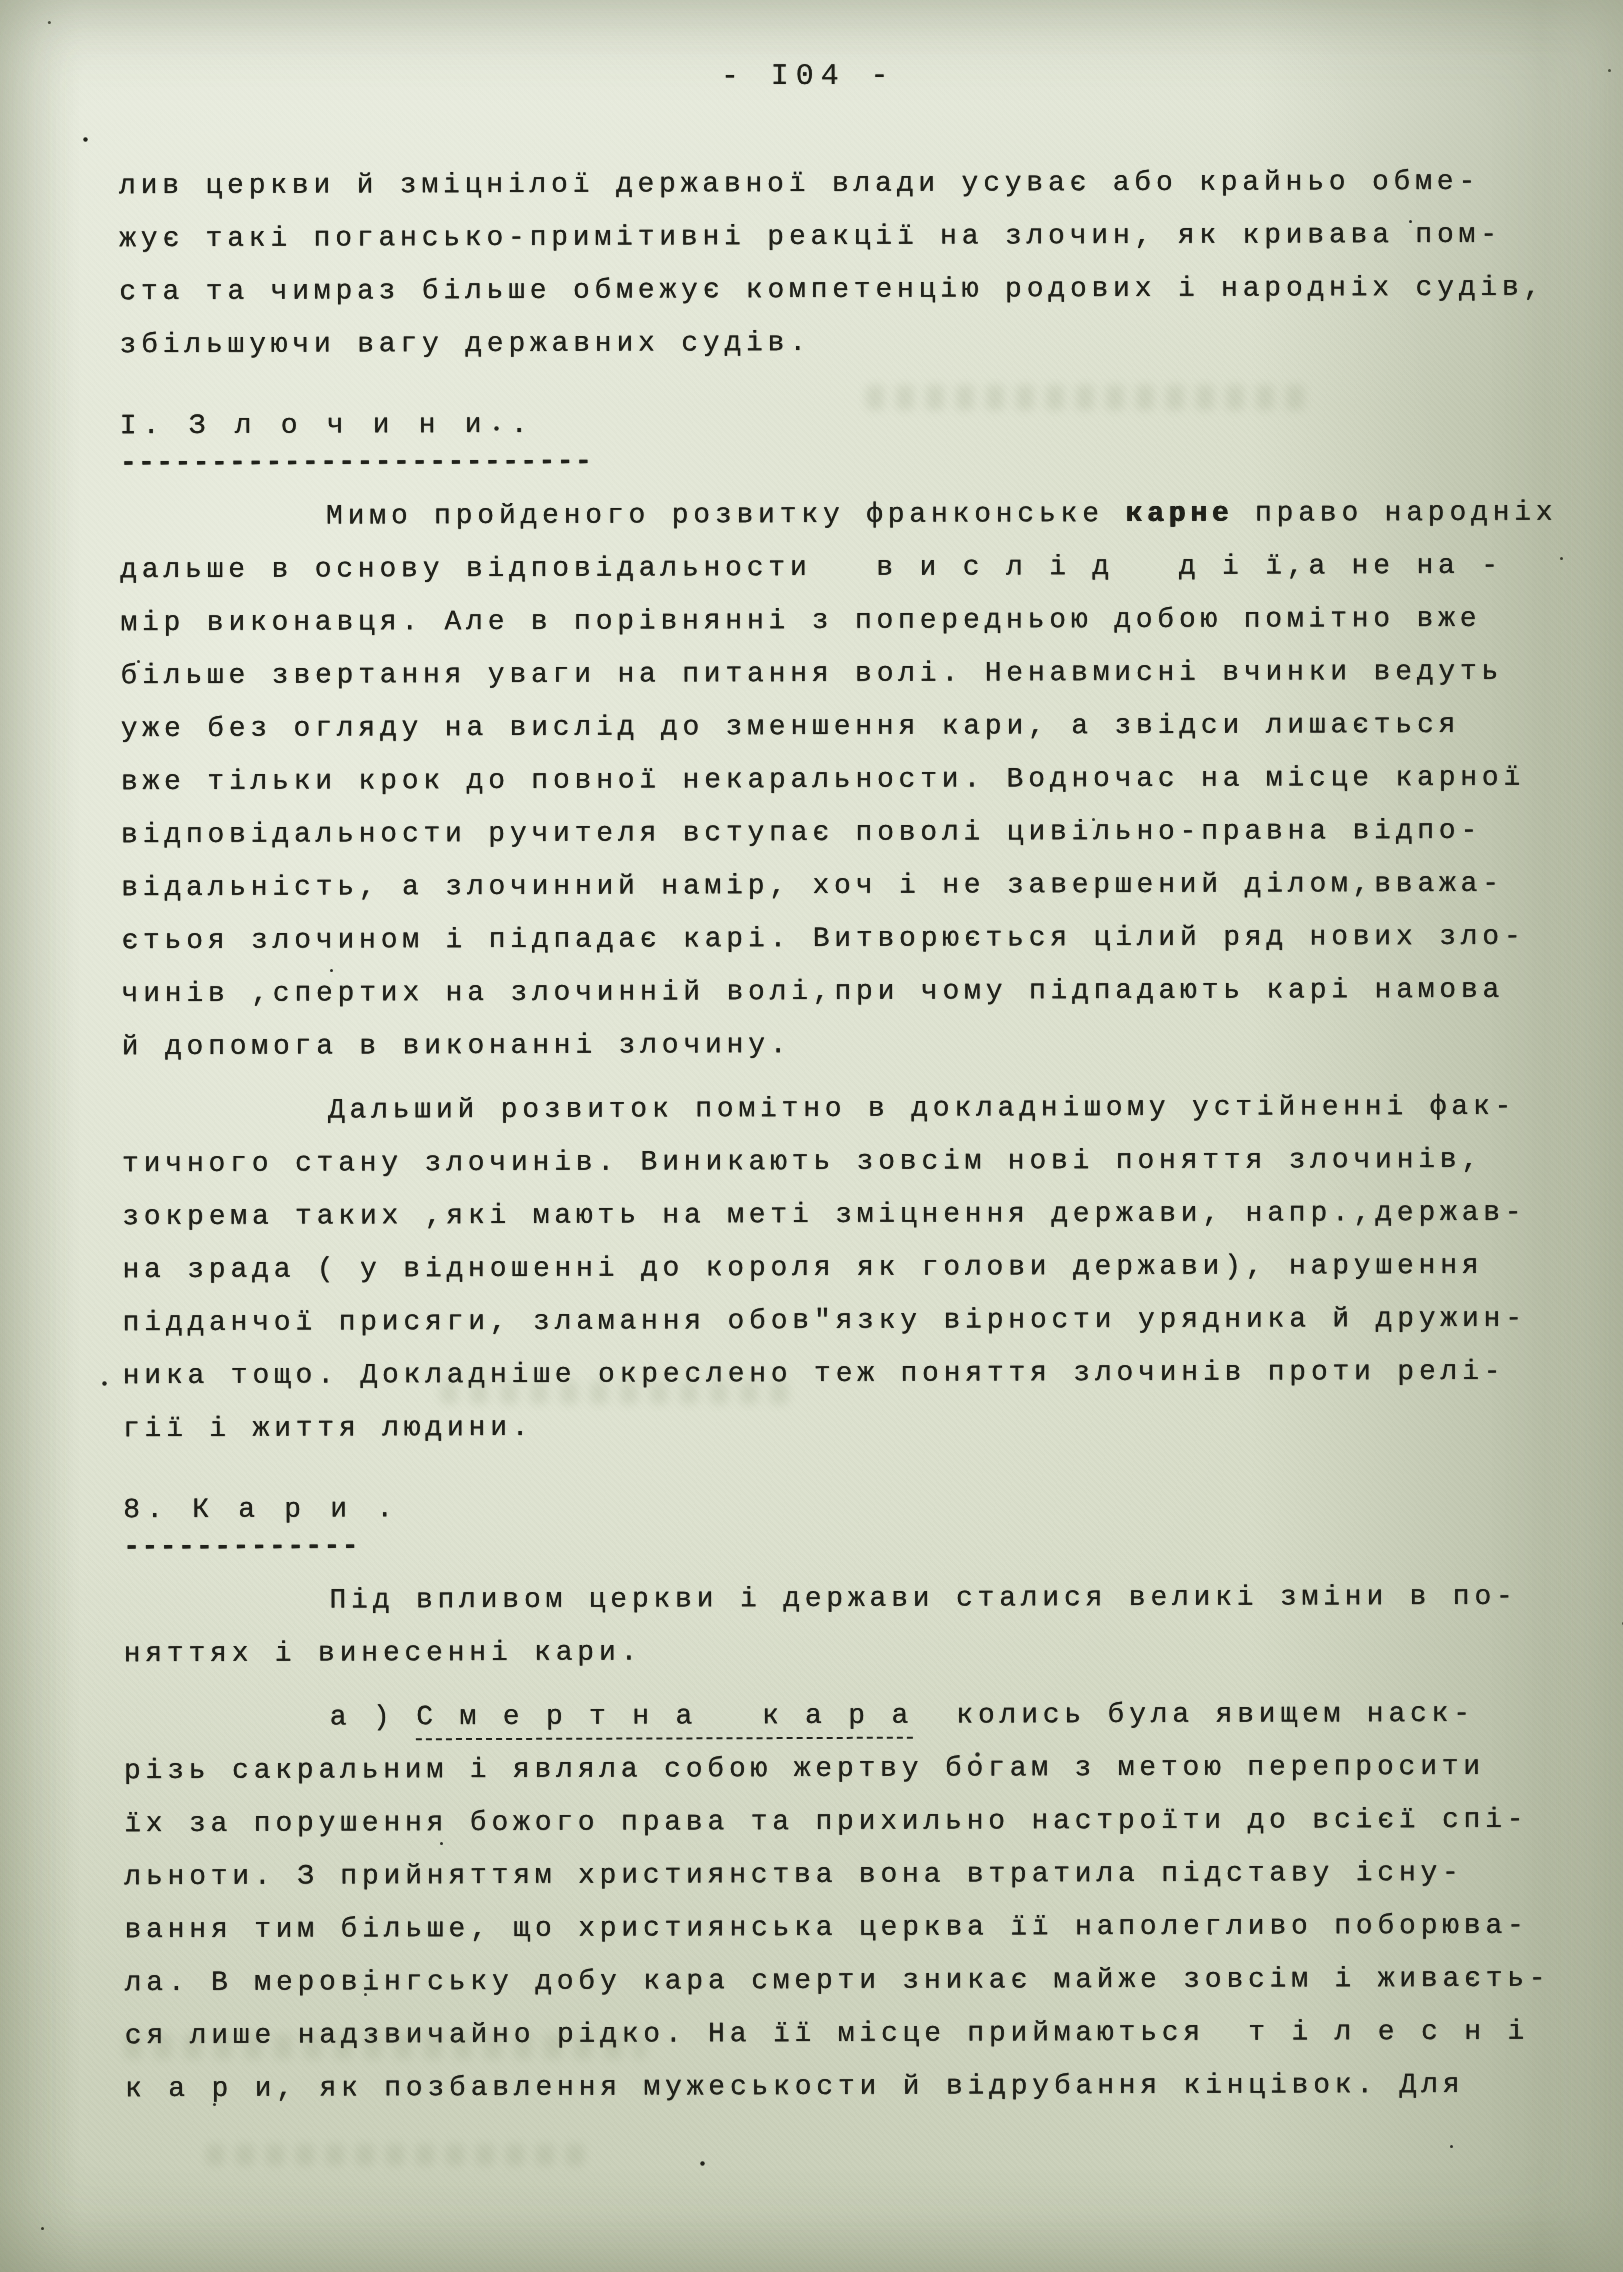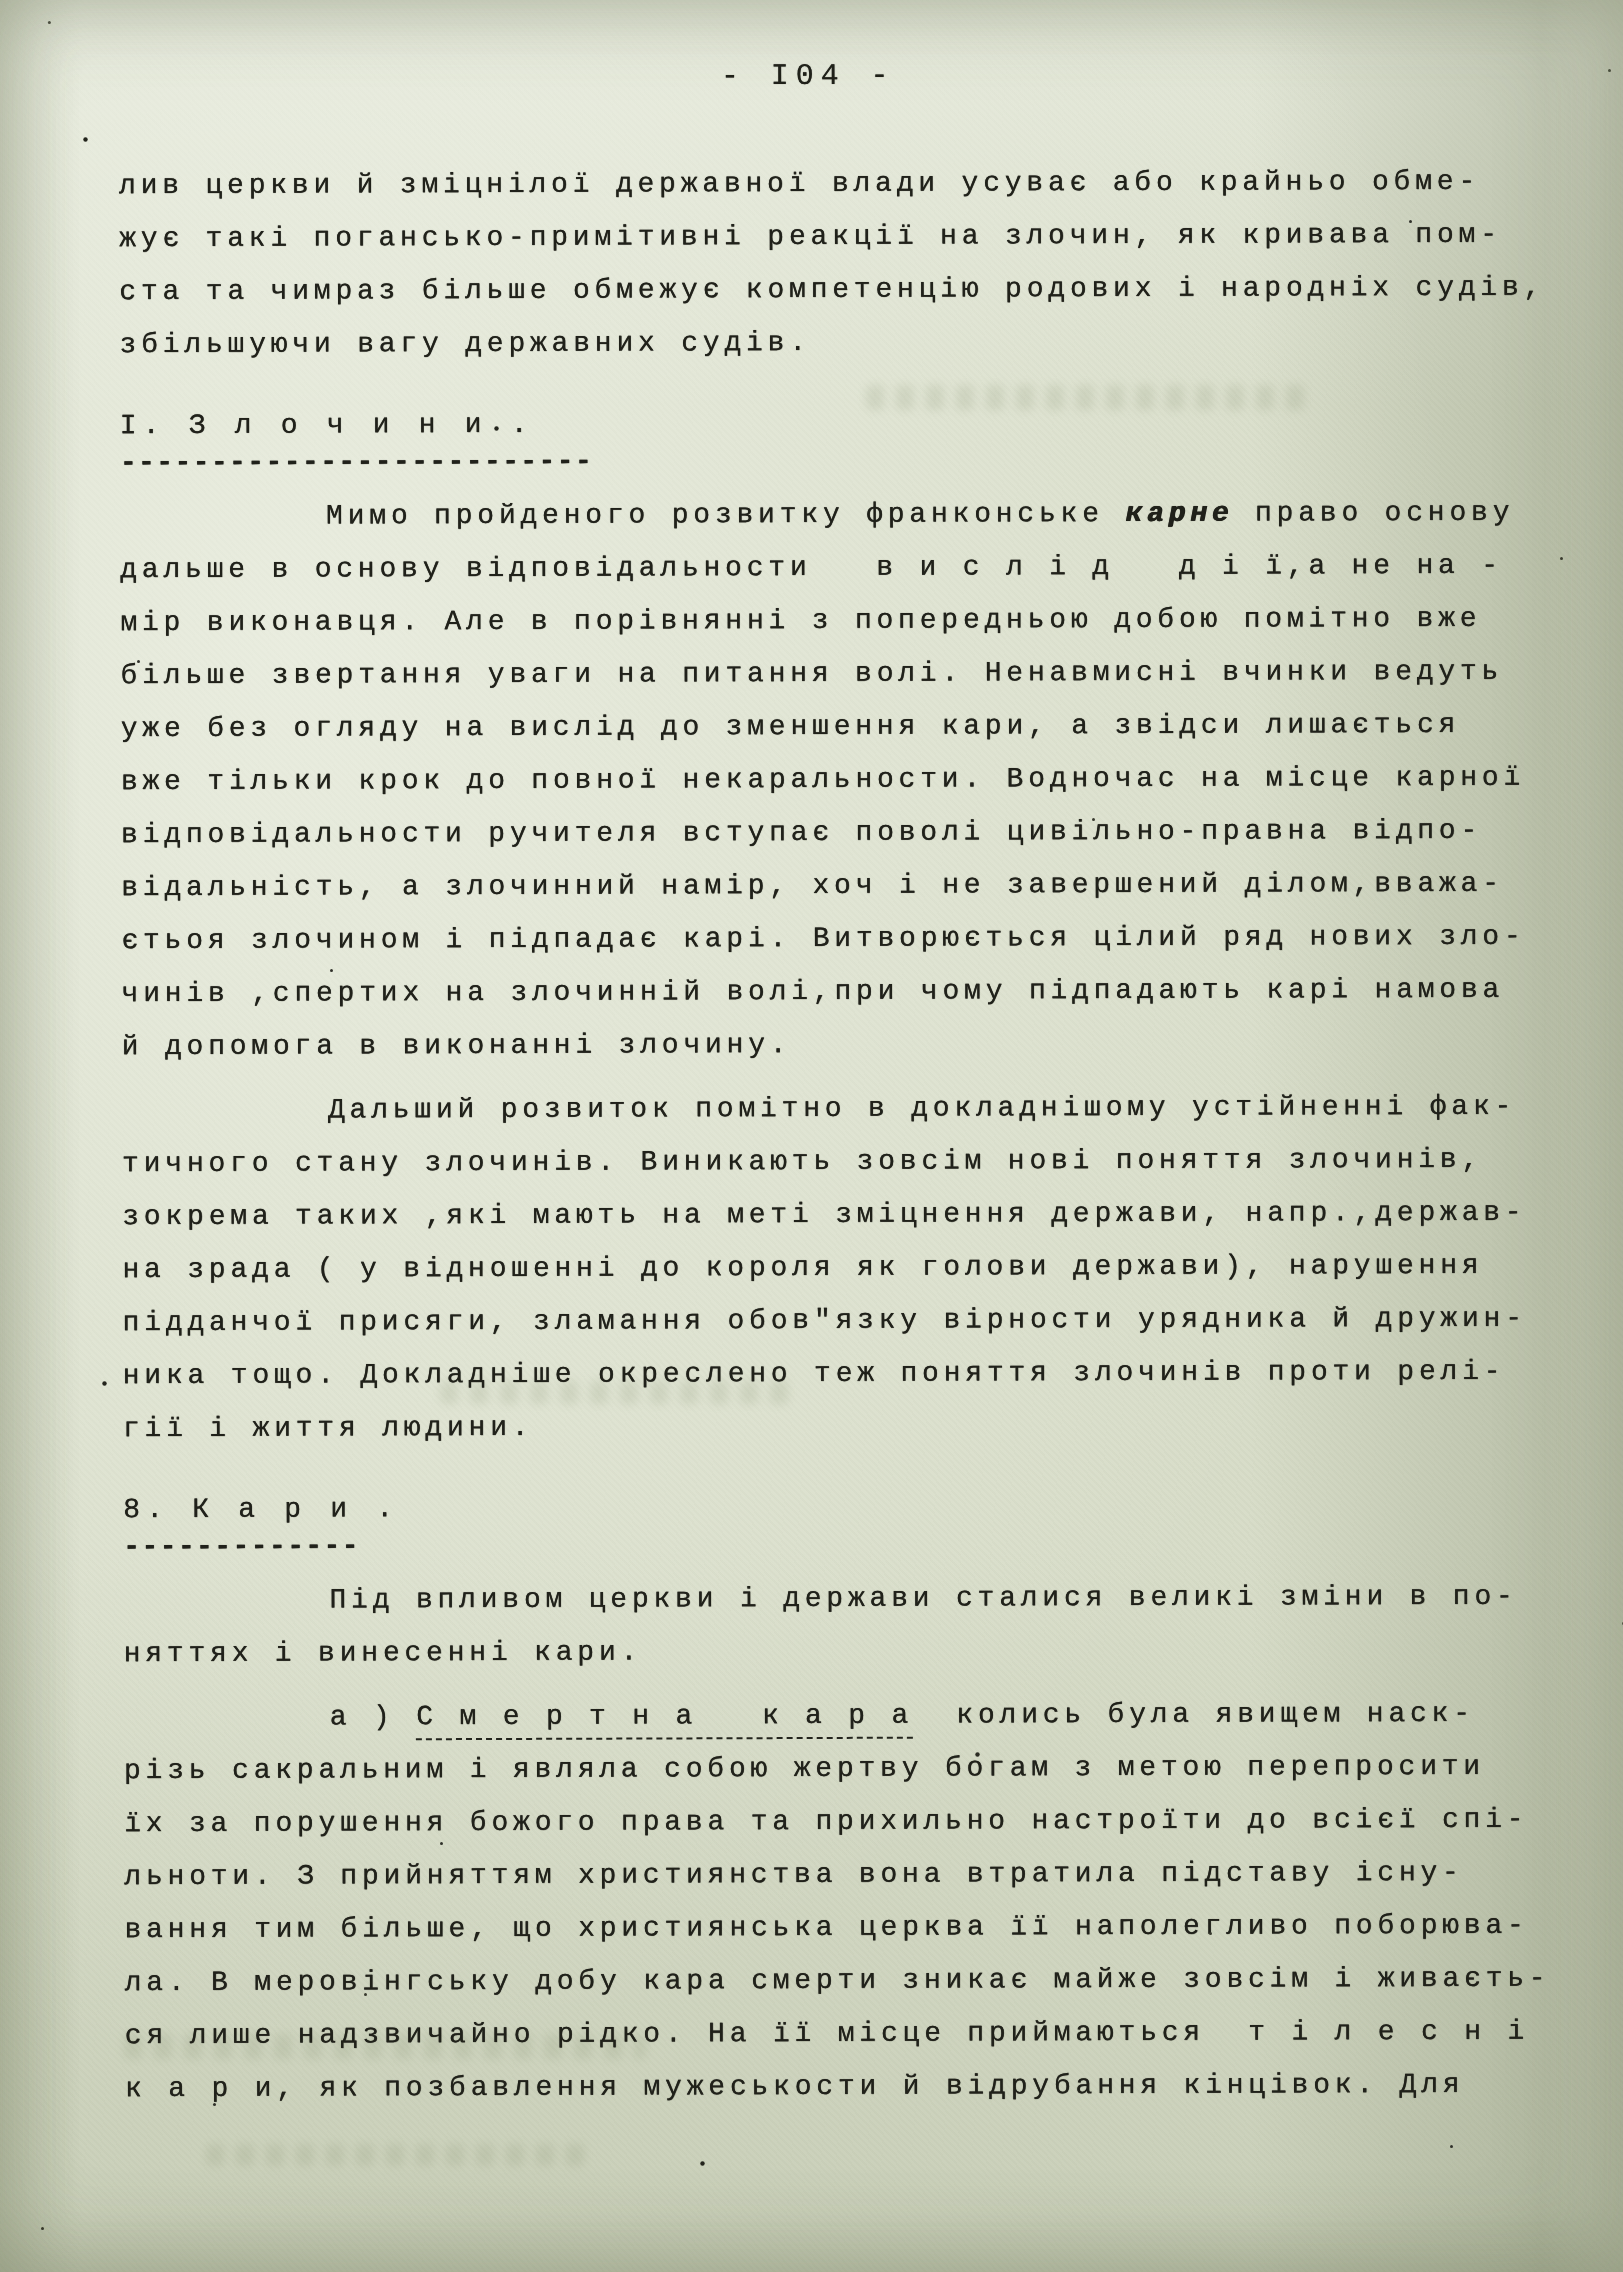--- a/index.html
+++ b/index.html
@@ -39,21 +39,21 @@
     text-shadow:0 0 0.7px rgba(25,26,20,0.75), 0.3px 0.3px 0 rgba(25,26,20,0.35);
   }
   .line{white-space:pre-wrap;}
   .block.paragraph{margin-top:11px;}
   .block.paragraph:first-child{margin-top:0;}
   .block.paragraph .line:first-child{padding-left:206px;}
   .block.paragraph.no-indent .line:first-child{padding-left:0;}
   .block.heading{margin-top:33px;margin-bottom:6.9px;line-height:43px;}
   .block.heading .line{letter-spacing:6.2px;}
   .block.heading .line.dashes{font-weight:bold;letter-spacing:1.4px;line-height:32px;}
-  span.b{font-weight:bold;text-shadow:0.8px 0 0 currentColor,0 0 0.7px rgba(25,26,20,0.9);font-style:italic;}
+  span.b{font-weight:bold;text-shadow:0.8px 0 0 currentColor,0 0 0.7px rgba(25,26,20,0.9);}
   span.u{border-bottom:2.7px dashed #23241d;padding-bottom:5.5px;}
   .speck{position:absolute;width:3.4px;height:3.4px;border-radius:50%;background:#2a2b22;z-index:3;
     box-shadow:
       43px -2089px 0 0.7px #23241c,
       6.9px -2206px 0 0 #3a3b30,
       701px -2247px 0 0.7px #2a2b22,
       1368px -2007px 0 0 #30312a,
       1567px -2158px 0 0 #3a3b30,
       454px -1800px 0 0.7px #23241c,
       96px -1567px 0 0 #30312a,
@@ -90,21 +90,21 @@
         <div class="line"><span>лив церкви й зміцнілої державної влади усуває або крайньо обме-</span></div>
         <div class="line"><span>жує такі погансько-примітивні реакції на злочин, як кривава пом-</span></div>
         <div class="line"><span>ста та чимраз більше обмежує компетенцію родових і народніх судів,</span></div>
         <div class="line"><span>збільшуючи вагу державних судів.</span></div>
       </div>
       <div class="block heading">
         <div class="line"><span>І. З л о ч и н и .</span></div>
         <div class="line dashes"><span>--------------------------</span></div>
       </div>
       <div class="block paragraph">
-        <div class="line"><span>Мимо пройденого розвитку франконське </span><span class="b">карне</span><span> право основу</span></div>
+        <div class="line"><span>Мимо пройденого розвитку франконське </span><span class="b">карне</span><span> право народніх</span></div>
         <div class="line"><span>дальше в основу відповідальности   в и с л і д   д і ї,а не на -</span></div>
         <div class="line"><span>мір виконавця. Але в порівнянні з попередньою добою помітно вже</span></div>
         <div class="line"><span>більше звертання уваги на питання волі. Ненавмисні вчинки ведуть</span></div>
         <div class="line"><span>уже без огляду на вислід до зменшення кари, а звідси лишається</span></div>
         <div class="line"><span>вже тільки крок до повної некаральности. Водночас на місце карної</span></div>
         <div class="line"><span>відповідальности ручителя вступає поволі цивільно-правна відпо-</span></div>
         <div class="line"><span>відальність, а злочинний намір, хоч і не завершений ділом,вважа-</span></div>
         <div class="line"><span>єтьоя злочином і підпадає карі. Витворюється цілий ряд нових зло-</span></div>
         <div class="line"><span>чинів ,спертих на злочинній волі,при чому підпадають карі намова</span></div>
         <div class="line"><span>й допомога в виконанні злочину.</span></div>

